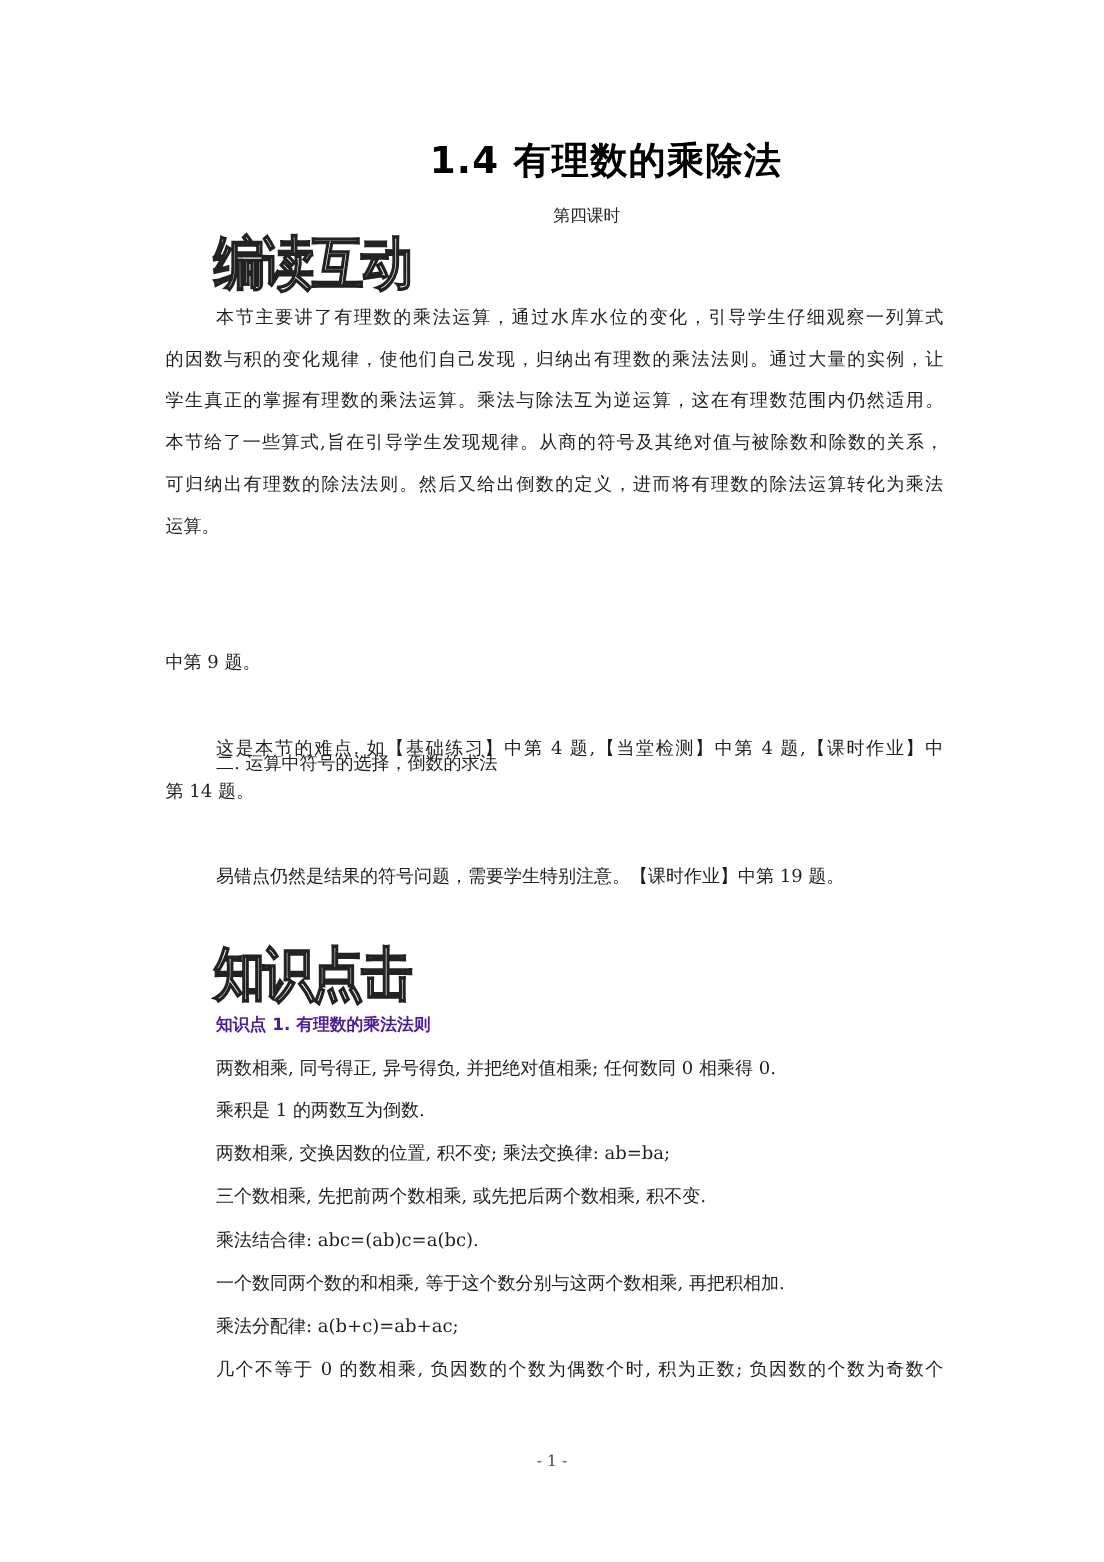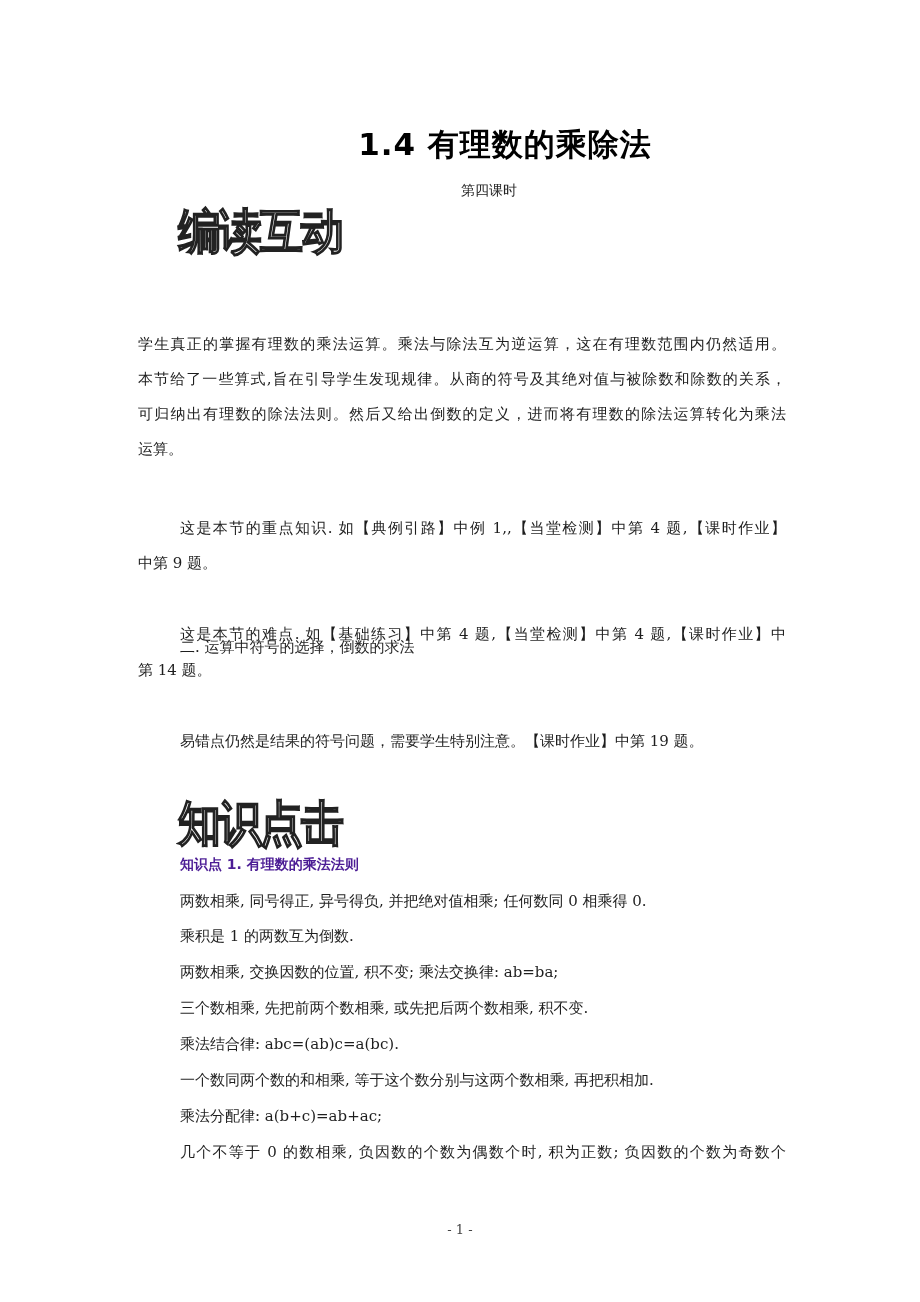--- a/index.html
+++ b/index.html
@@ -10,21 +10,21 @@
     body {
       width: 920px;
       height: 1302px;
       position: relative;
       overflow: hidden;
       color: #1a1a1a;
       font-family: "DejaVu Serif", "Liberation Serif", serif;
     }
     .page {
       position: absolute;
-      left: 0; top: 12px;
+      left: 0; top: 1px;
       width: 920px; height: 1012px;
     }
     .title {
       position: absolute;
       left: 0;
       width: 100%;
       top: 112px;
       text-align: center;
       font-family: "DejaVu Sans", "Liberation Sans", sans-serif;
       font-weight: bold;
@@ -95,26 +95,27 @@
 </head>
 <body>
 
 <div class="page">
 
   <div class="title">1.4  有理数的乘除法</div>
   <div class="subtitle">第四课时</div>
 
   <div class="section-banner banner-1">编读互动</div>
 
+  <div class="line indent" style="top:253px;">本节主要讲了有理数的乘法运算，通过水库水位的变化，引导学生仔细观察一列算式</div>
+  <div class="line" style="top:288px;">的因数与积的变化规律，使他们自己发现，归纳出有理数的乘法法则。通过大量的实例，让</div>
   <div class="line" style="top:322px;">学生真正的掌握有理数的乘法运算。乘法与除法互为逆运算，这在有理数范围内仍然适用。</div>
   <div class="line" style="top:357px;">本节给了一些算式,旨在引导学生发现规律。从商的符号及其绝对值与被除数和除数的关系，</div>
   <div class="line" style="top:392px;">可归纳出有理数的除法法则。然后又给出倒数的定义，进而将有理数的除法运算转化为乘法</div>
   <div class="line left" style="top:427px;">运算。</div>
 
-  <div class="line indent" style="top:506px;">这是本节的重点知识. 如【典例引路】中例 1,,【当堂检测】中第 4 题,【课时作业】</div>
   <div class="line left" style="top:541px;">中第 9 题。</div>
 
   <div class="line indent left" style="top:577px;margin-top:48px;">二. 运算中符号的选择，倒数的求法</div>
   <div class="line indent" style="top:612px;">这是本节的难点. 如【基础练习】中第 4 题,【当堂检测】中第 4 题,【课时作业】中</div>
   <div class="line left" style="top:648px;">第 14 题。</div>
 
   <div class="line indent left" style="top:719px;">易错点仍然是结果的符号问题，需要学生特别注意。【课时作业】中第 19 题。</div>
 
   <div class="section-banner banner-2">知识点击</div>
 

